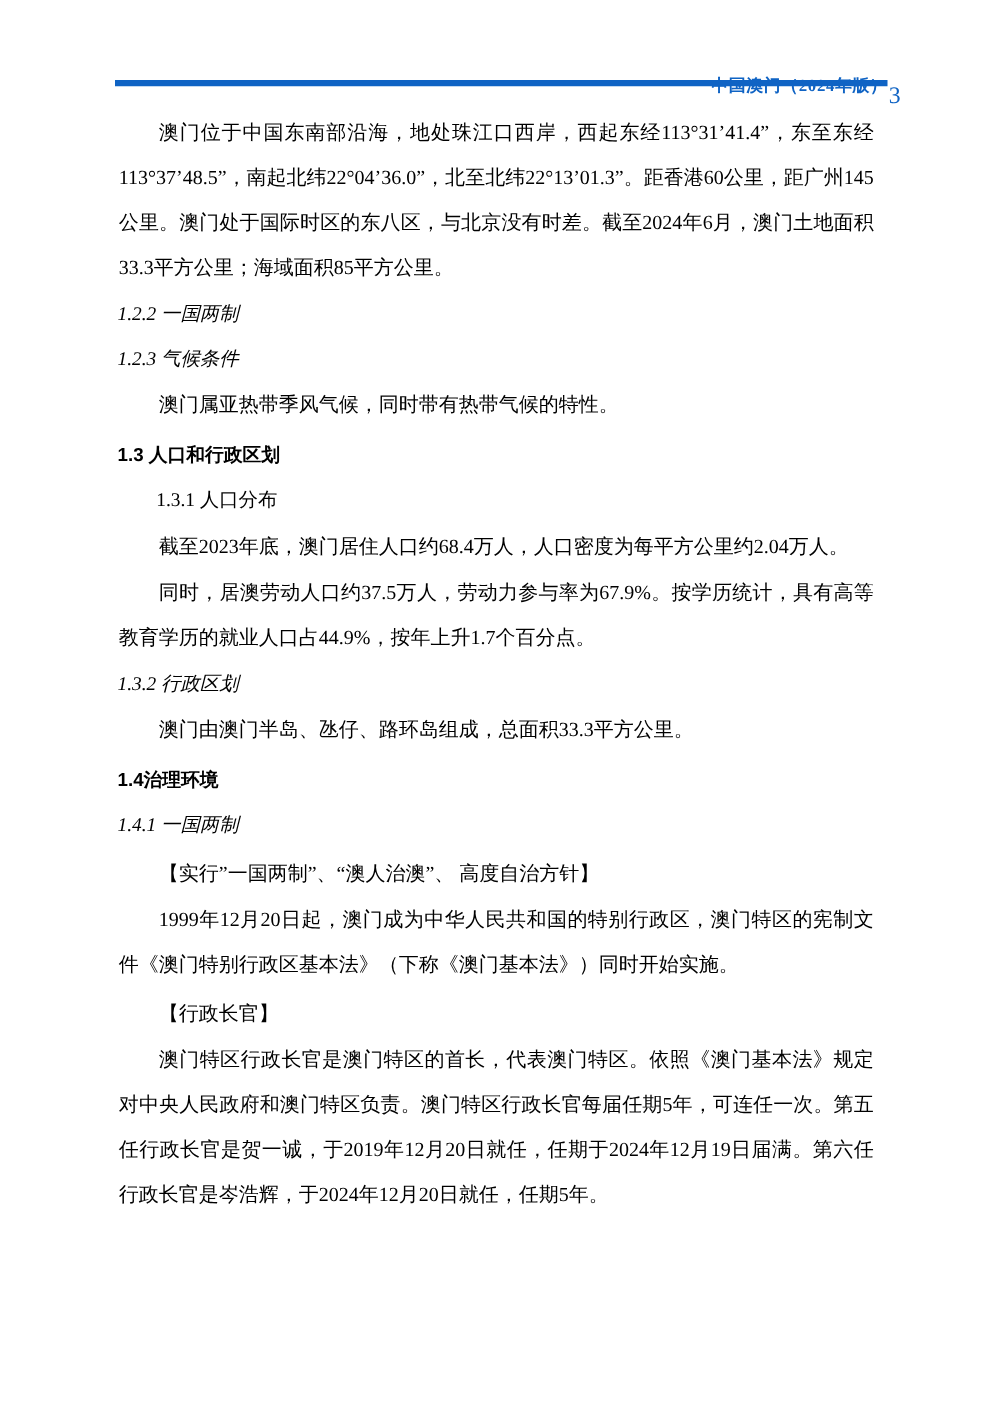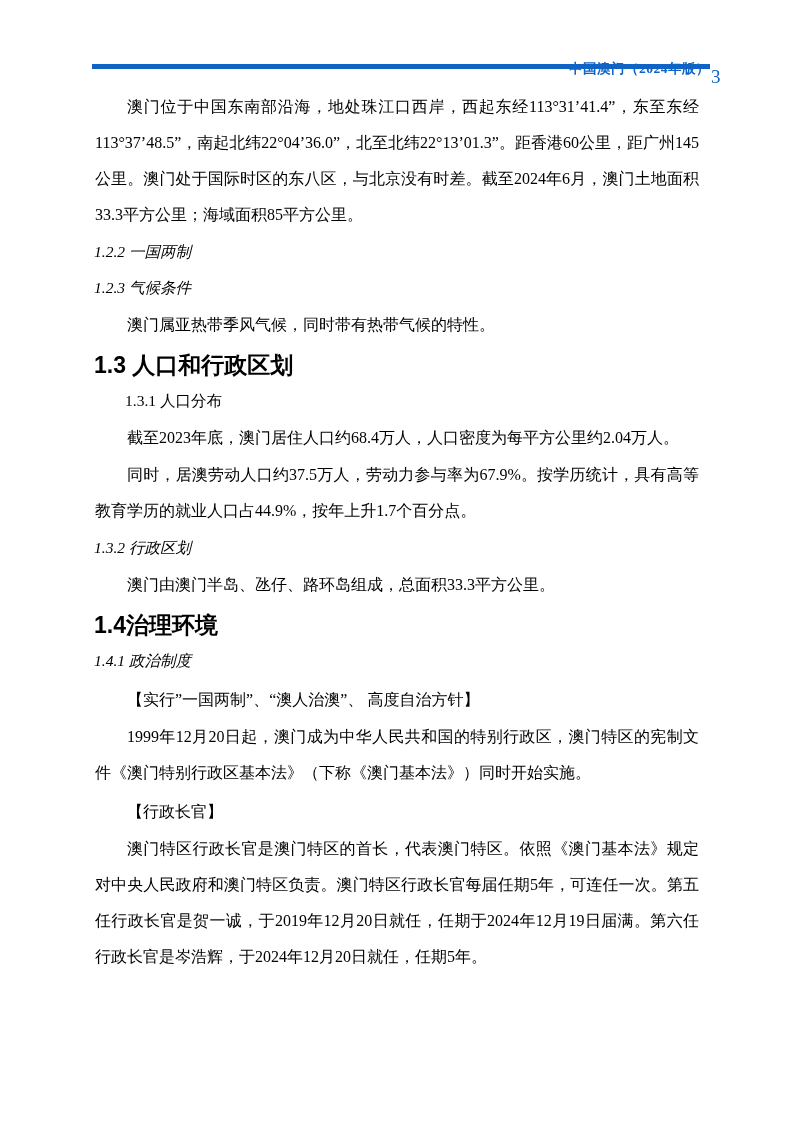--- a/index.html
+++ b/index.html
@@ -46,21 +46,21 @@
   }
   .para {
     margin: 1px;
     font-size: 16px;
     line-height: 36px;
     text-align: justify;
     text-indent: 2em;
   }
   .h2 {
     margin: 4px 0 0 0;
-    font-size: 23px;
+    font-size: 15px;
     font-weight: bold;
     line-height: 36px;
     font-family: "Liberation Sans", sans-serif;
   }
   .h3 {
     margin: 0;
     font-size: 15.5px;
     font-weight: normal;
     line-height: 36px;
   }
@@ -98,21 +98,21 @@
     <p class="para">截至2023年底，澳门居住人口约68.4万人，人口密度为每平方公里约2.04万人。</p>
 
     <p class="para">同时，居澳劳动人口约37.5万人，劳动力参与率为67.9%。按学历统计，具有高等教育学历的就业人口占44.9%，按年上升1.7个百分点。</p>
 
     <h3 class="h3 kai">1.3.2 行政区划</h3>
 
     <p class="para">澳门由澳门半岛、氹仔、路环岛组成，总面积33.3平方公里。</p>
 
     <h2 class="h2">1.4治理环境</h2>
 
-    <h3 class="h3 kai">1.4.1 政治制度</h3>
+    <h3 class="h3 kai">1.4.1 一国两制</h3>
 
     <p class="para bracket">【实行”一国两制”、“澳人治澳”、 高度自治方针】</p>
 
     <p class="para">1999年12月20日起，澳门成为中华人民共和国的特别行政区，澳门特区的宪制文件《澳门特别行政区基本法》（下称《澳门基本法》）同时开始实施。</p>
 
     <p class="para bracket">【行政长官】</p>
 
     <p class="para">澳门特区行政长官是澳门特区的首长，代表澳门特区。依照《澳门基本法》规定对中央人民政府和澳门特区负责。澳门特区行政长官每届任期5年，可连任一次。第五任行政长官是贺一诚，于2019年12月20日就任，任期于2024年12月19日届满。第六任行政长官是岑浩辉，于2024年12月20日就任，任期5年。</p>
 
   </main>

